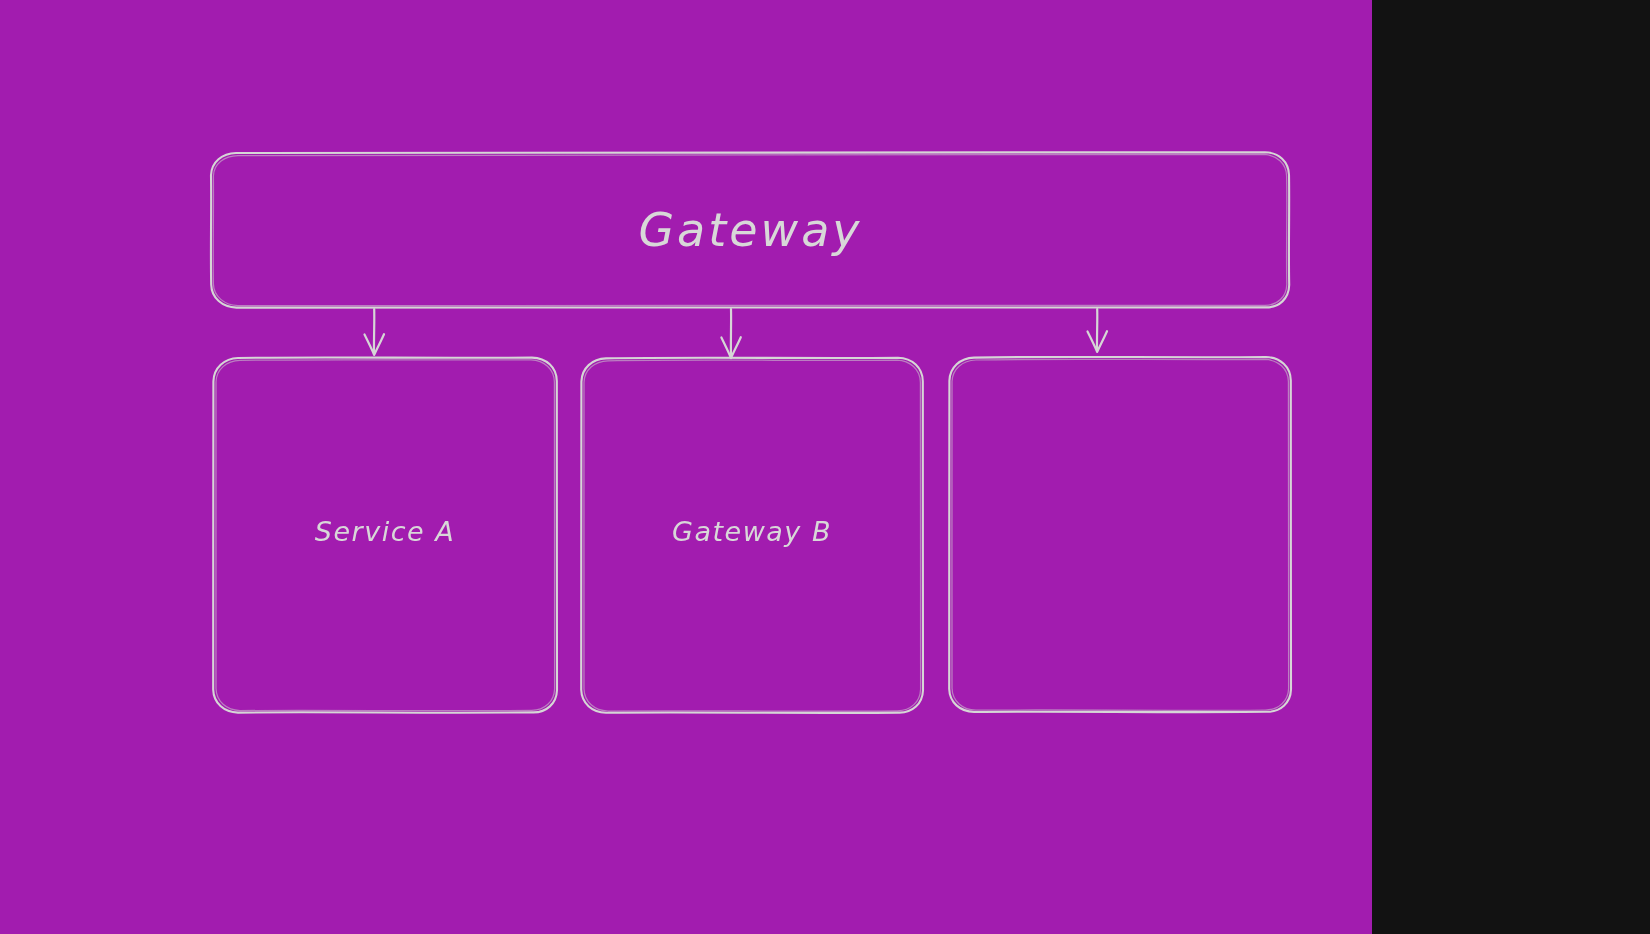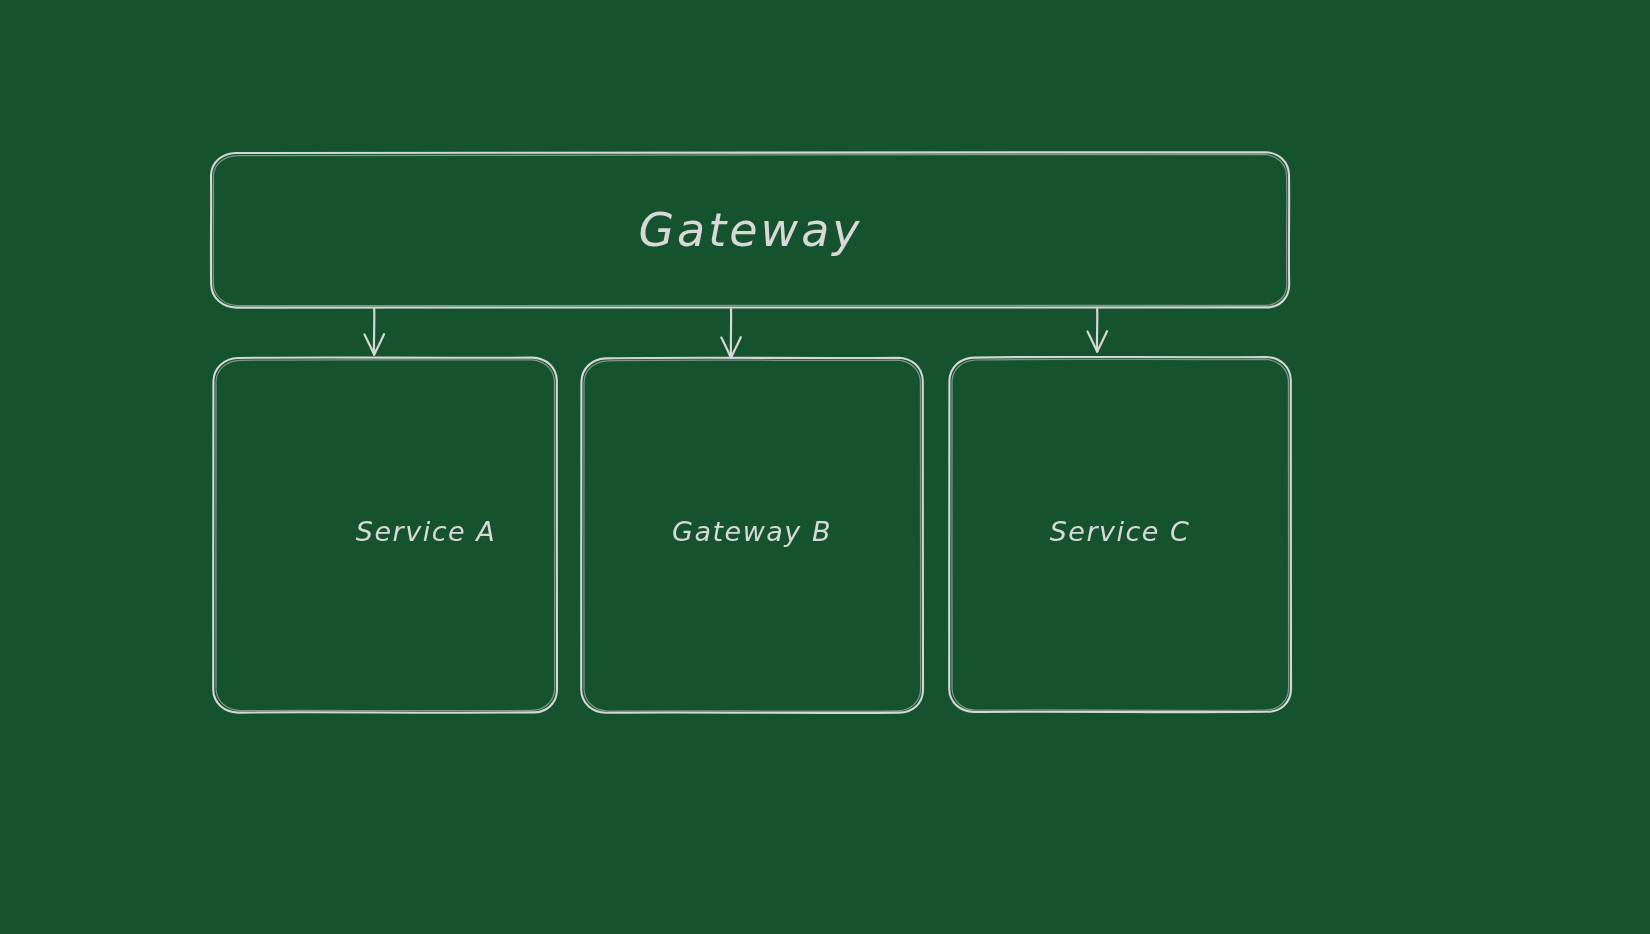--- a/index.html
+++ b/index.html
@@ -8,23 +8,23 @@
   }
   body {
     width: 1650px;
     height: 934px;
     background: #121212;
     font-family: "DejaVu Sans", sans-serif;
     overflow: hidden;
   }
   #canvas {
     position: relative;
-    width: 1650px;
+    width: 1372px;
     height: 934px;
-    background: #14532d;
+    background: #a21caf;
   }
   #sketch-layer {
     position: absolute;
     left: 0;
     top: 0;
     width: 1650px;
     height: 934px;
   }
   .node-label {
     position: absolute;
@@ -151,19 +151,18 @@
     <g>
       <path fill="none" stroke="#d6d6d6" stroke-width="2.2" stroke-linecap="round" d="M 1097.2 309 C 1097.6 319, 1096.8 334, 1097 351.5"></path>
       <path fill="none" stroke="#d6d6d6" stroke-width="2.2" stroke-linecap="round" stroke-linejoin="round" d="M 1087.5 331.5 C 1091 338.5, 1094.4 345.5, 1097.2 351.8
            M 1107 331.2 C 1103.8 338.4, 1100 345.6, 1097.2 351.8"></path>
     </g>
 
   </svg>
 
   <div class="node-label gateway-label" style="left:211px; top:203px; width:1079px;">Gateway</div>
 
-  <div class="node-label service-label" style="left:213px; top:516px; width:344px;margin-left:41px;">Service A</div>
+  <div class="node-label service-label" style="left:213px; top:516px; width:344px;">Service A</div>
 
   <div class="node-label service-label" style="left:581px; top:516px; width:342px;">Gateway B</div>
 
-  <div class="node-label service-label" style="left:949px; top:516px; width:342px;">Service C</div>
 
 </div>
 
 </body></html>

